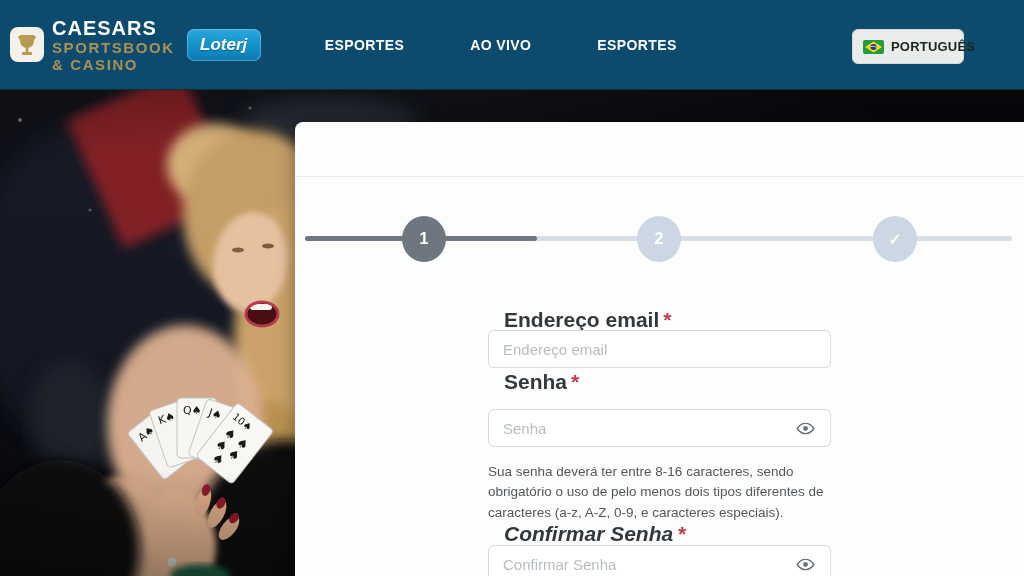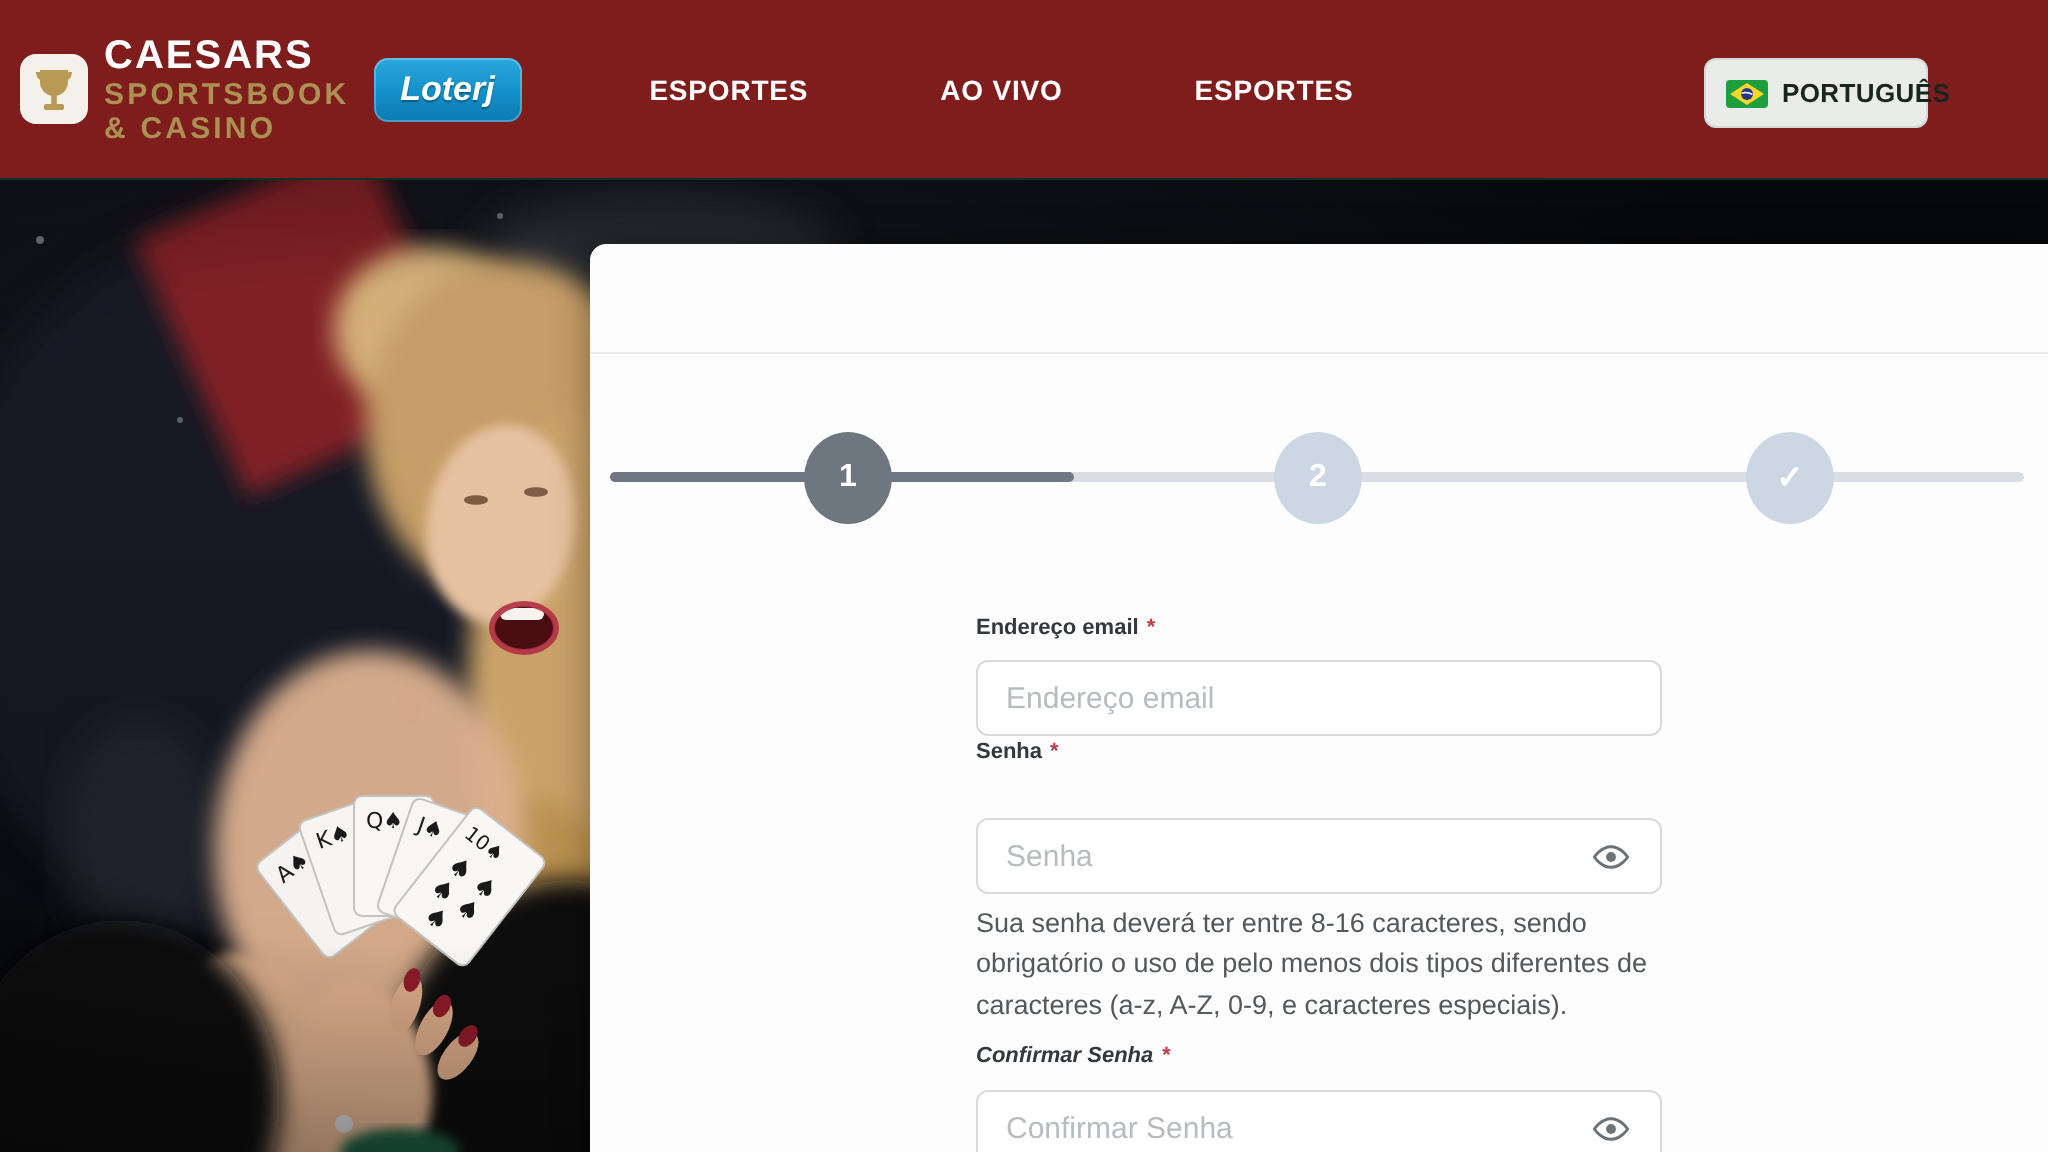--- a/index.html
+++ b/index.html
@@ -6,21 +6,21 @@
   html,body { width:1024px; height:576px; }
   body {
     position:relative; overflow:hidden;
     font-family:"Liberation Sans", sans-serif;
     background:#0a0c10;
   }
 
   
   .header {
     position:absolute; top:0; left:0; width:1024px; height:90px;
-    background:#7f1d1d; border-bottom:1px solid #0c332b;
+    background:#0c4a6e; border-bottom:1px solid #0c332b;
     display:flex; align-items:center; z-index:30;
   }
   .brand { display:flex; align-items:center; margin-left:10px; }
   .brand-square {
     width:34px; height:35px; background:#f3f1ea; border-radius:8px;
     display:flex; align-items:center; justify-content:center; flex:0 0 auto;
   }
   .brand-text { margin-left:8px; line-height:1; }
   .brand-text .l1 { color:#ffffff; font-size:20px; font-weight:bold; letter-spacing:1px; }
   .brand-text .l2, .brand-text .l3 {
@@ -80,41 +80,41 @@
   }
   .step-active   { background:#6e7780; }
   .step-upcoming { background:#ccd7e3; }
   .step-1 { left:107px; }
   .step-2 { left:342px; }
   .step-3 { left:578px; }
 
   
   .form-col { position:absolute; left:193px; top:0; width:343px; }
   .field-label {
-    position:absolute; font-size:11px; font-weight:bold; color:#33383d; white-space:nowrap;
+    position:absolute; font-size:21px; font-weight:bold; color:#33383d; white-space:nowrap;margin-left:16px;
   }
   .req { color:#c0394b; font-weight:bold; margin-left:4px; }
   .text-input {
     position:absolute; left:0; width:343px; height:38px;
     border:1px solid #d8dadc; border-radius:6px; background:#ffffff;
     padding:0 40px 0 14px; font-size:15px; color:#3a3f44;
     font-family:"Liberation Sans", sans-serif; outline:none;
   }
   .text-input::placeholder { color:#b7bcc0; }
   .eye-btn {
     position:absolute; width:24px; height:24px; border:none; background:transparent;
     display:flex; align-items:center; justify-content:center; cursor:pointer; padding:0;
   }
   .helper {
     position:absolute; left:0; width:346px;
     font-size:13.5px; color:#53585c; line-height:1.5;
   }
   .lbl-email   { top:186px; } .inp-email   { top:208px; }
   .lbl-pass    { top:248px; } .inp-pass    { top:287px; } .eye-pass { left:305px; top:294px; }
-  .helper-pass { top:330px; }
+  .helper-pass { top:340px; }
   .lbl-conf    { top:400px;font-style:italic; } .inp-conf    { top:423px; } .eye-conf { left:305px; top:430px; }
 </style>
 </head>
 <body>
 
 <svg class="hero" viewBox="0 0 1024 486" preserveAspectRatio="none">
   <defs>
     <linearGradient id="bg" x1="0" y1="0" x2="0" y2="1">
       <stop offset="0" stop-color="#12141b"></stop>
         <stop offset="1" stop-color="#07080c"></stop>

